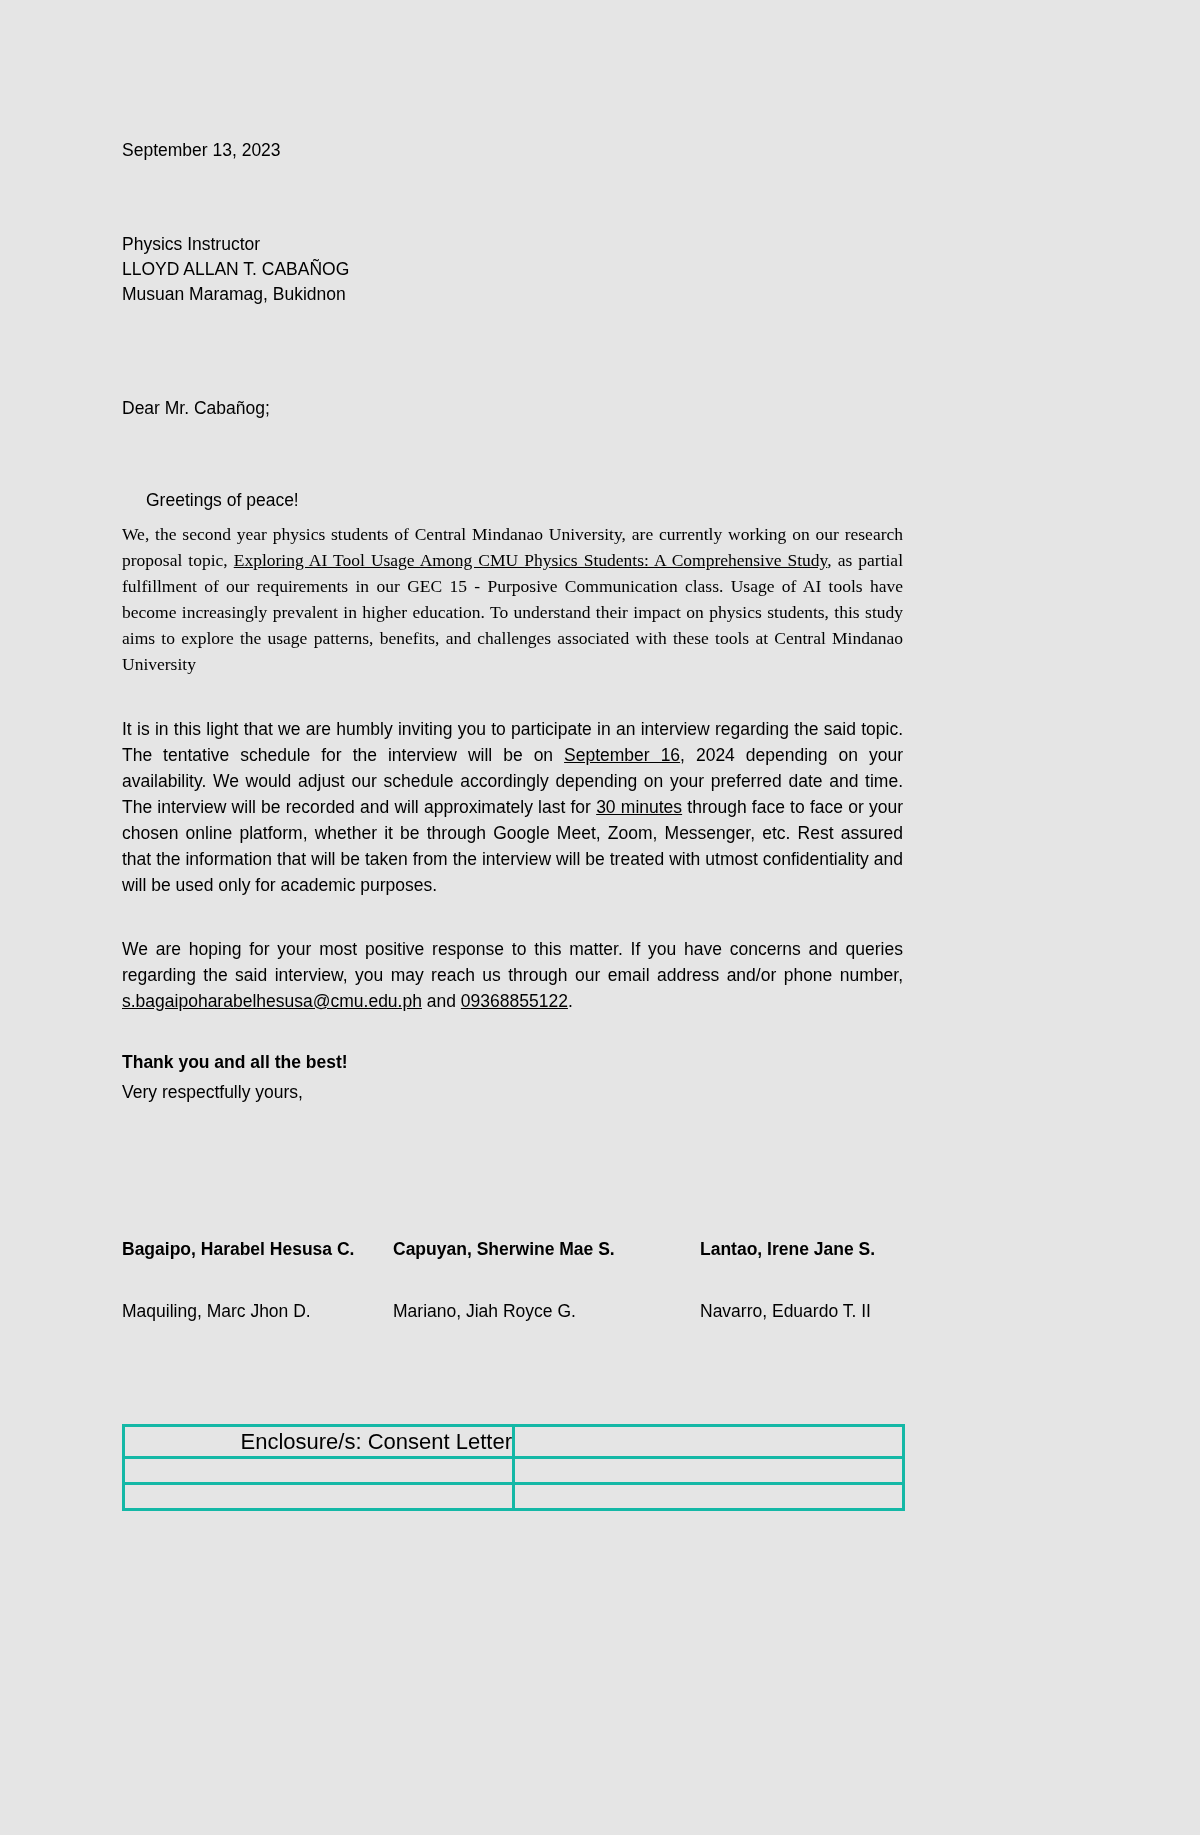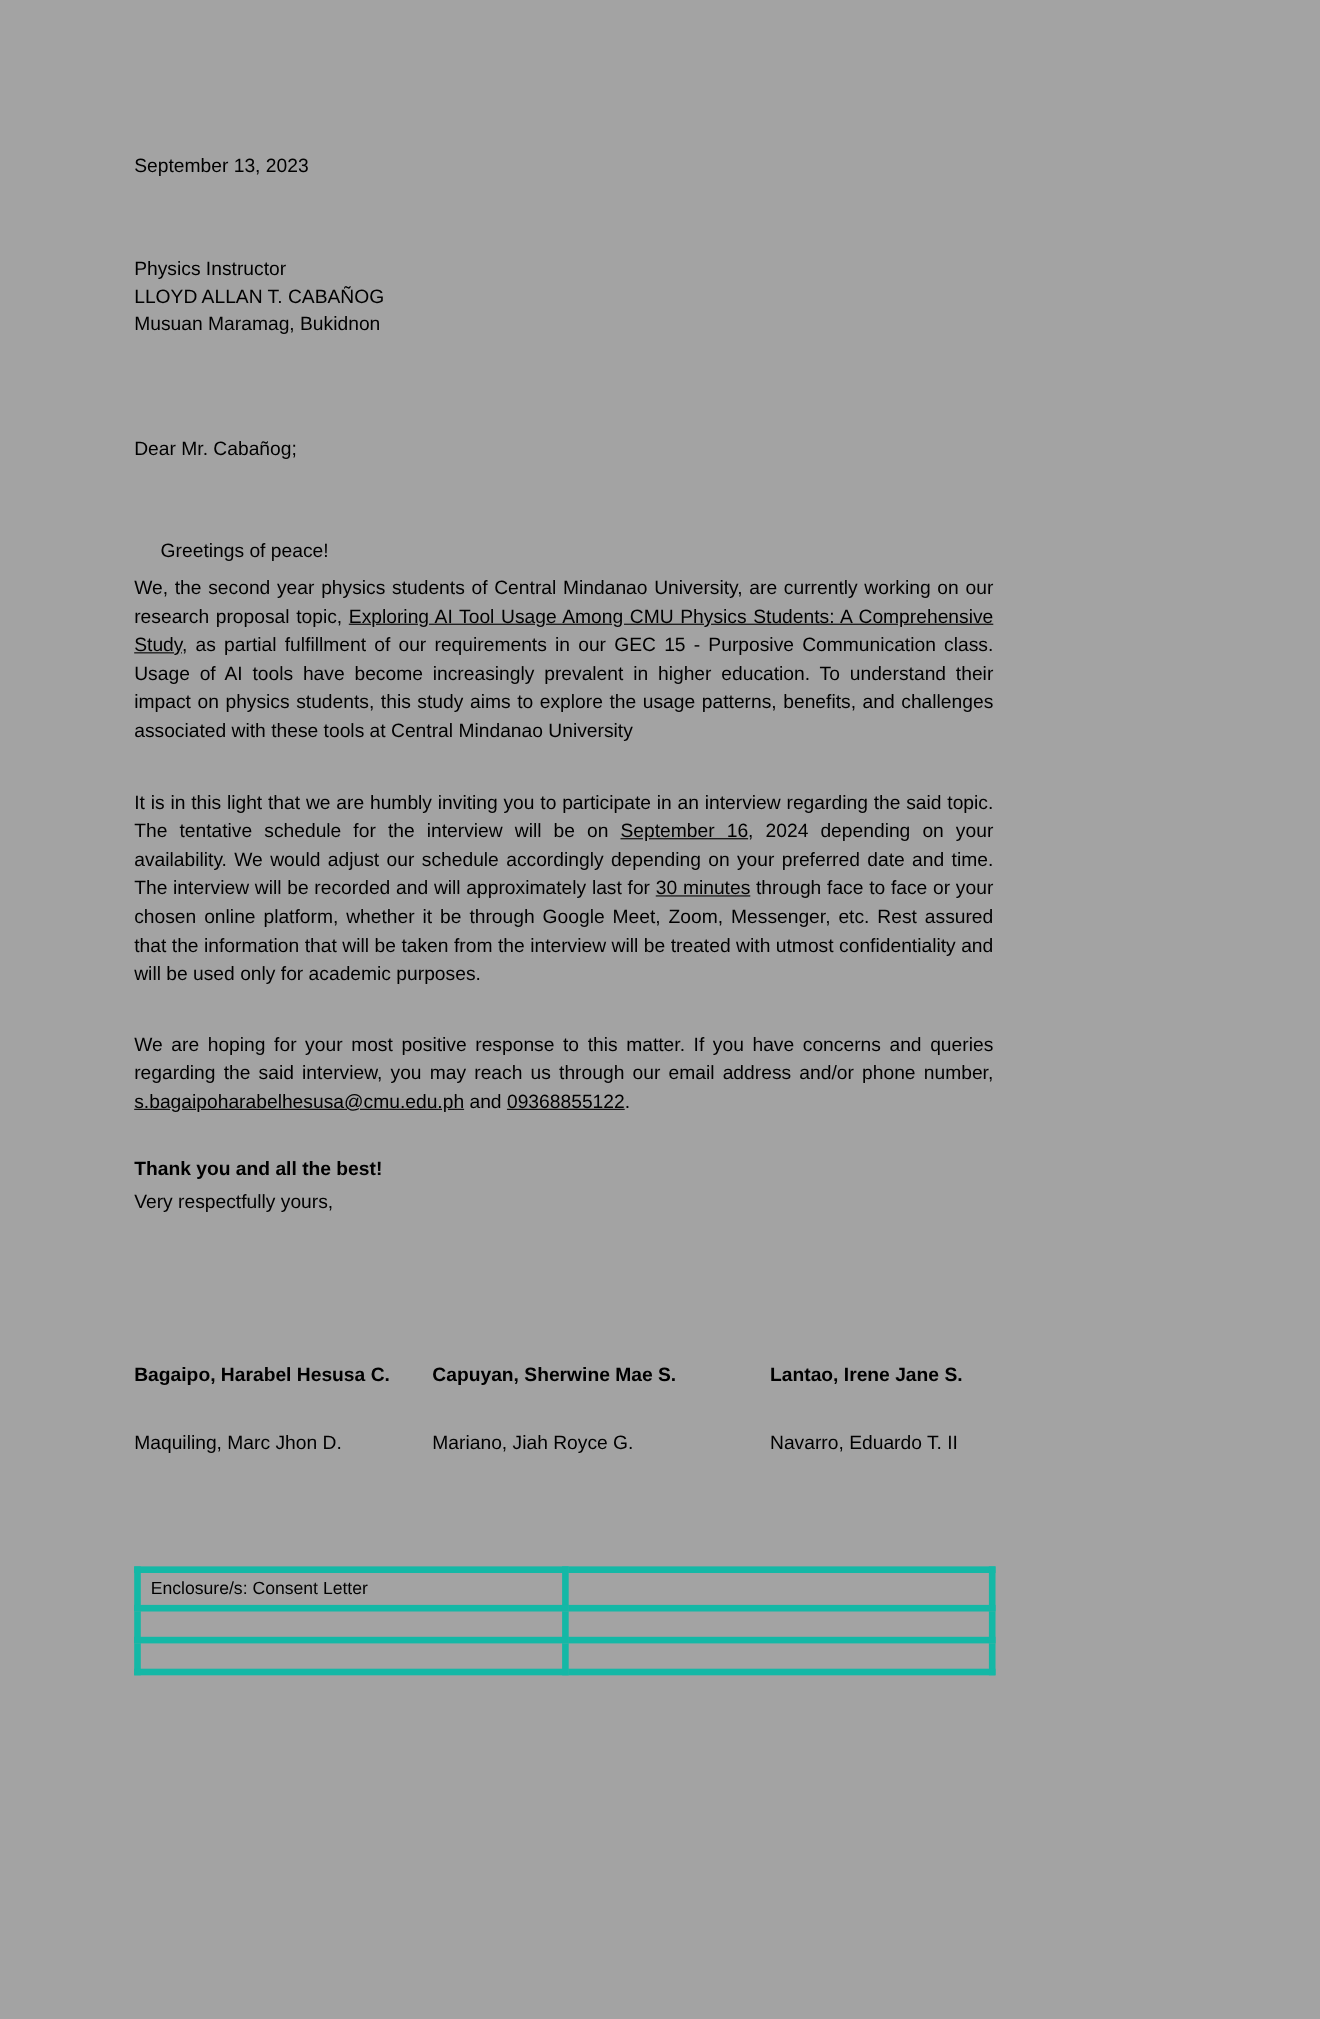--- a/index.html
+++ b/index.html
@@ -1,41 +1,42 @@
 <!DOCTYPE html>
 <html><head>
 <meta charset="utf-8">
 <style>
   html,body { margin:0; padding:0; background:#ffffff; }
   .page {
     position:relative;
     width:1200px; height:1835px;
-    background:#a3a3a3;
+    background:#e5e5e5;
     color:#000000;
     font-family:"Liberation Sans", sans-serif;
     font-size:17.5px;
   }
   .abs { position:absolute; left:122px; width:781px; }
   .line { line-height:25px; white-space:nowrap; }
   p.body-par { margin:0; text-align:justify; line-height:26px; }
   .u { text-decoration:underline; }
   .sig-row { position:absolute; left:122px; width:790px; height:24px; }
   .sig-row span { position:absolute; top:0; white-space:nowrap; line-height:22px; }
   .sig-c1 { left:0; }
   .sig-c2 { left:271px; }
   .sig-c3 { left:578px; }
   table.enclosure {
     position:absolute; left:122px; top:1424px;
     width:783px; border-collapse:collapse; table-layout:fixed;
   }
   table.enclosure td {
-    border:6px solid #14b8a6;
+    border:3px solid #14b8a6;
     padding:0 0 0 9px;
     vertical-align:middle;
-    font-size:16px;
+    font-size:22px;
+    text-align:right;
   }
   tr.r1 td { height:29px; }
   tr.r2 td { height:23px; }
   tr.r3 td { height:23px; }
 </style>
 </head>
 <body>
 
 <div class="page">
 
@@ -44,21 +45,21 @@
   <div class="abs" style="top:232px;">
     <div class="line">Physics Instructor</div>
     <div class="line">LLOYD ALLAN T. CABAÑOG</div>
     <div class="line">Musuan Maramag, Bukidnon</div>
   </div>
 
   <div class="abs line" style="top:396px;">Dear Mr. Cabañog;</div>
 
   <div class="abs line" style="top:488px;margin-left:24px;">Greetings of peace!</div>
 
-  <div class="abs" style="top:521px;">
+  <div class="abs" style="top:521px;font-family:Liberation Serif, serif;">
     <p class="body-par"><span>We, the second year physics students of Central Mindanao University, are currently working on our research proposal topic, </span><span class="u">Exploring AI Tool Usage Among CMU Physics Students: A Comprehensive Study</span><span>, as partial fulfillment of our requirements in our GEC 15 - Purposive Communication class. Usage of AI tools have become increasingly prevalent in higher education. To understand their impact on physics students, this study aims to explore the usage patterns, benefits, and challenges associated with these tools at Central Mindanao University</span></p>
   </div>
 
   <div class="abs" style="top:716px;">
     <p class="body-par"><span>It is in this light that we are humbly inviting you to participate in an interview regarding the said topic. The tentative schedule for the interview will be on </span><span class="u">September 16</span><span>, 2024 depending on your availability. We would adjust our schedule accordingly depending on your preferred date and time. The interview will be recorded and will approximately last for </span><span class="u">30 minutes</span><span> through face to face or your chosen online platform, whether it be through Google Meet, Zoom, Messenger, etc. Rest assured that the information that will be taken from the interview will be treated with utmost confidentiality and will be used only for academic purposes.</span></p>
   </div>
 
   <div class="abs" style="top:936px;">
     <p class="body-par"><span>We are hoping for your most positive response to this matter. If you have concerns and queries regarding the said interview, you may reach us through our email address and/or phone number, </span><span class="u">s.bagaipoharabelhesusa@cmu.edu.ph</span><span> and </span><span class="u">09368855122</span><span>.</span></p>
   </div>

